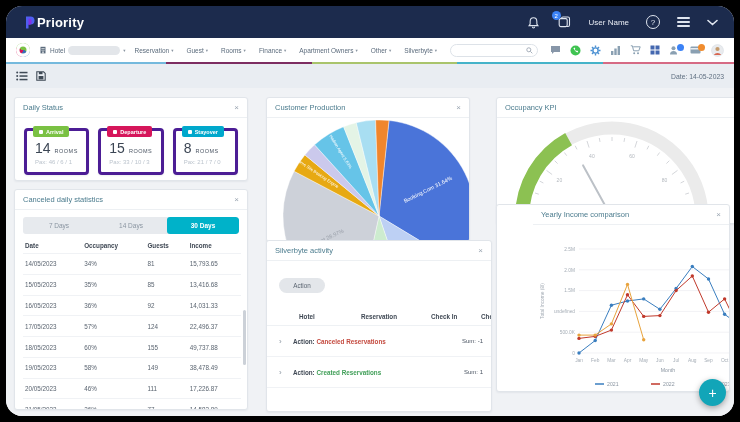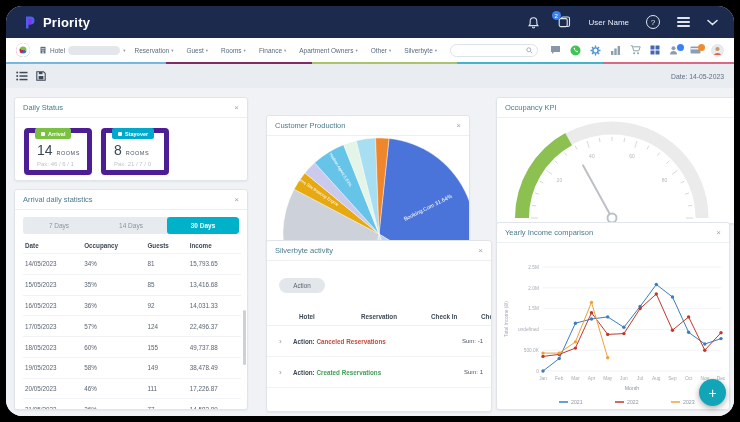--- a/index.html
+++ b/index.html
@@ -1,21 +1,21 @@
 <!DOCTYPE html>
 <html><head>
 <meta charset="utf-8">
 <style>
   * { box-sizing: border-box; margin: 0; padding: 0; }
   html,body { width:740px; height:422px; background:#000; font-family:"Liberation Sans",sans-serif; overflow:hidden; }
   .app { position:absolute; left:6px; top:6px; width:728px; height:410px; background:#f0f2f5; border-radius:16px; overflow:hidden; }
 
   
   .topbar { height:32px; background:#1c2b4d; display:flex; align-items:center; padding:0 16px; }
-  .brand { display:flex; align-items:center; gap:6px; }
+  .brand { display:flex; align-items:center; }
   .brand-text { color:#fff; font-size:13px; font-weight:bold; letter-spacing:.2px; }
   .top-right { margin-left:auto; display:flex; align-items:center; gap:17px; }
   .tb-icon { position:relative; display:flex; align-items:center; justify-content:center; }
   .badge { position:absolute; top:-4px; left:-5px; min-width:9px; height:9px; border-radius:5px; background:#3b82f6; color:#fff; font-size:6px; display:flex; align-items:center; justify-content:center; padding:0 1px; }
   .user-name { color:#e8ecf4; font-size:8px; }
   .help-circ { width:14px; height:14px; border:1.2px solid #dfe5ef; border-radius:50%; color:#dfe5ef; font-size:8px; display:flex; align-items:center; justify-content:center; }
   .burger { display:flex; flex-direction:column; gap:2.5px; }
   .burger i { display:block; width:13px; height:1.8px; background:#dfe5ef; border-radius:1px; }
 
   
@@ -38,28 +38,28 @@
   .date-label { margin-left:auto; font-size:6.8px; color:#5f6f80; }
 
   
   .content { position:relative; height:328px; background:#f0f2f5; }
   .widget { position:absolute; background:#fff; border:1px solid #e1e5ea; border-radius:3px; box-shadow:0 1px 2px rgba(20,40,60,.06); overflow:hidden; }
   .w-head { height:20px; display:flex; align-items:center; justify-content:space-between; padding:0 8px; border-bottom:1px solid #edf0f3; }
   .w-title { font-size:7.5px; color:#4c7c8e; }
   .w-close { font-size:8px; color:#9aa5b1; cursor:pointer; line-height:1; }
   #w-daily  { left:8px;   top:9px;   width:234px; height:84px; }
   #w-stats  { left:8px;   top:101px; width:234px; height:221px; }
-  #w-pie    { left:260px; top:27px;   width:204px; height:145px; }
+  #w-pie    { left:260px; top:9px;   width:204px; height:145px; }
   #w-res    { left:260px; top:152px; width:226px; height:172px; }
   #w-gauge  { left:490px; top:9px;   width:282px; height:127px; }
-  #w-line   { left:490px; top:134px; width:234px; height:188px; }
+  #w-line   { left:490px; top:116px; width:234px; height:188px;padding-left:36px; }
 
   
   .cards { display:flex; gap:9px; padding:10px 9px 0; }
-  .ds-card { position:relative; width:68px; height:47px; border:5px solid #4c1d95; border-radius:4px; box-shadow:0 1px 2px rgba(20,40,60,.07); padding:9px 0 0 8px; background:#fff; }
+  .ds-card { position:relative; width:68px; height:47px; border:3px solid #4c1d95; border-radius:4px; box-shadow:0 1px 2px rgba(20,40,60,.07); padding:9px 0 0 8px; background:#fff; }
   .ds-badge { position:absolute; top:-5px; left:6px; height:11px; border-radius:2px; color:#fff; font-size:5.5px; font-weight:bold; display:flex; align-items:center; gap:3px; padding:0 6px; }
   .ds-badge .bic { width:4px; height:4px; background:#fff; border-radius:1px; }
   .ds-num-row { display:flex; align-items:baseline; gap:4px; }
   .ds-num { font-size:14px; color:#3c4654; font-weight:400; }
   .ds-unit { font-size:5.5px; color:#4a5462; letter-spacing:.5px; }
   .ds-pax { font-size:6px; color:#bcc4cd; margin-top:3px; }
 
   
   .tabs { margin:7px 8px 0; height:17px; background:#e7eaee; border-radius:3px; display:flex; overflow:hidden; }
   .tab { flex:1; display:flex; align-items:center; justify-content:center; font-size:6.5px; color:#8a95a1; cursor:pointer; }
@@ -280,36 +280,47 @@
               <span class="bic"></span>
               <span>Arrival</span>
             </span>
             <div class="ds-num-row">
               <span class="ds-num">14</span>
               <span class="ds-unit">ROOMS</span>
             </div>
             <div class="ds-pax">Pax: 46 / 6 / 1</div>
           </div>
           <div class="ds-card">
+            <span class="ds-badge" style="background: rgb(214, 22, 91);">
+              <span class="bic"></span>
+              <span>Departure</span>
+            </span>
+            <div class="ds-num-row">
+              <span class="ds-num">15</span>
+              <span class="ds-unit">ROOMS</span>
+            </div>
+            <div class="ds-pax">Pax: 33 / 10 / 3</div>
+          </div>
+          <div class="ds-card">
             <span class="ds-badge" style="background: rgb(0, 168, 204);">
               <span class="bic"></span>
               <span>Stayover</span>
             </span>
             <div class="ds-num-row">
               <span class="ds-num">8</span>
               <span class="ds-unit">ROOMS</span>
             </div>
             <div class="ds-pax">Pax: 21 / 7 / 0</div>
           </div>
         </div>
     </section>
 
     <section class="widget" id="w-stats">
       <div class="w-head">
-        <span class="w-title">Arrival daily statistics</span>
+        <span class="w-title">Canceled daily statistics</span>
         <span class="w-close">×</span>
       </div>
       <div class="tabs" id="stats-tabs">
           <div class="tab">7 Days</div>
           <div class="tab">14 Days</div>
           <div class="tab active">30 Days</div>
         </div>
       <table class="stats-table">
         <thead>
             <tr id="stats-thead">

